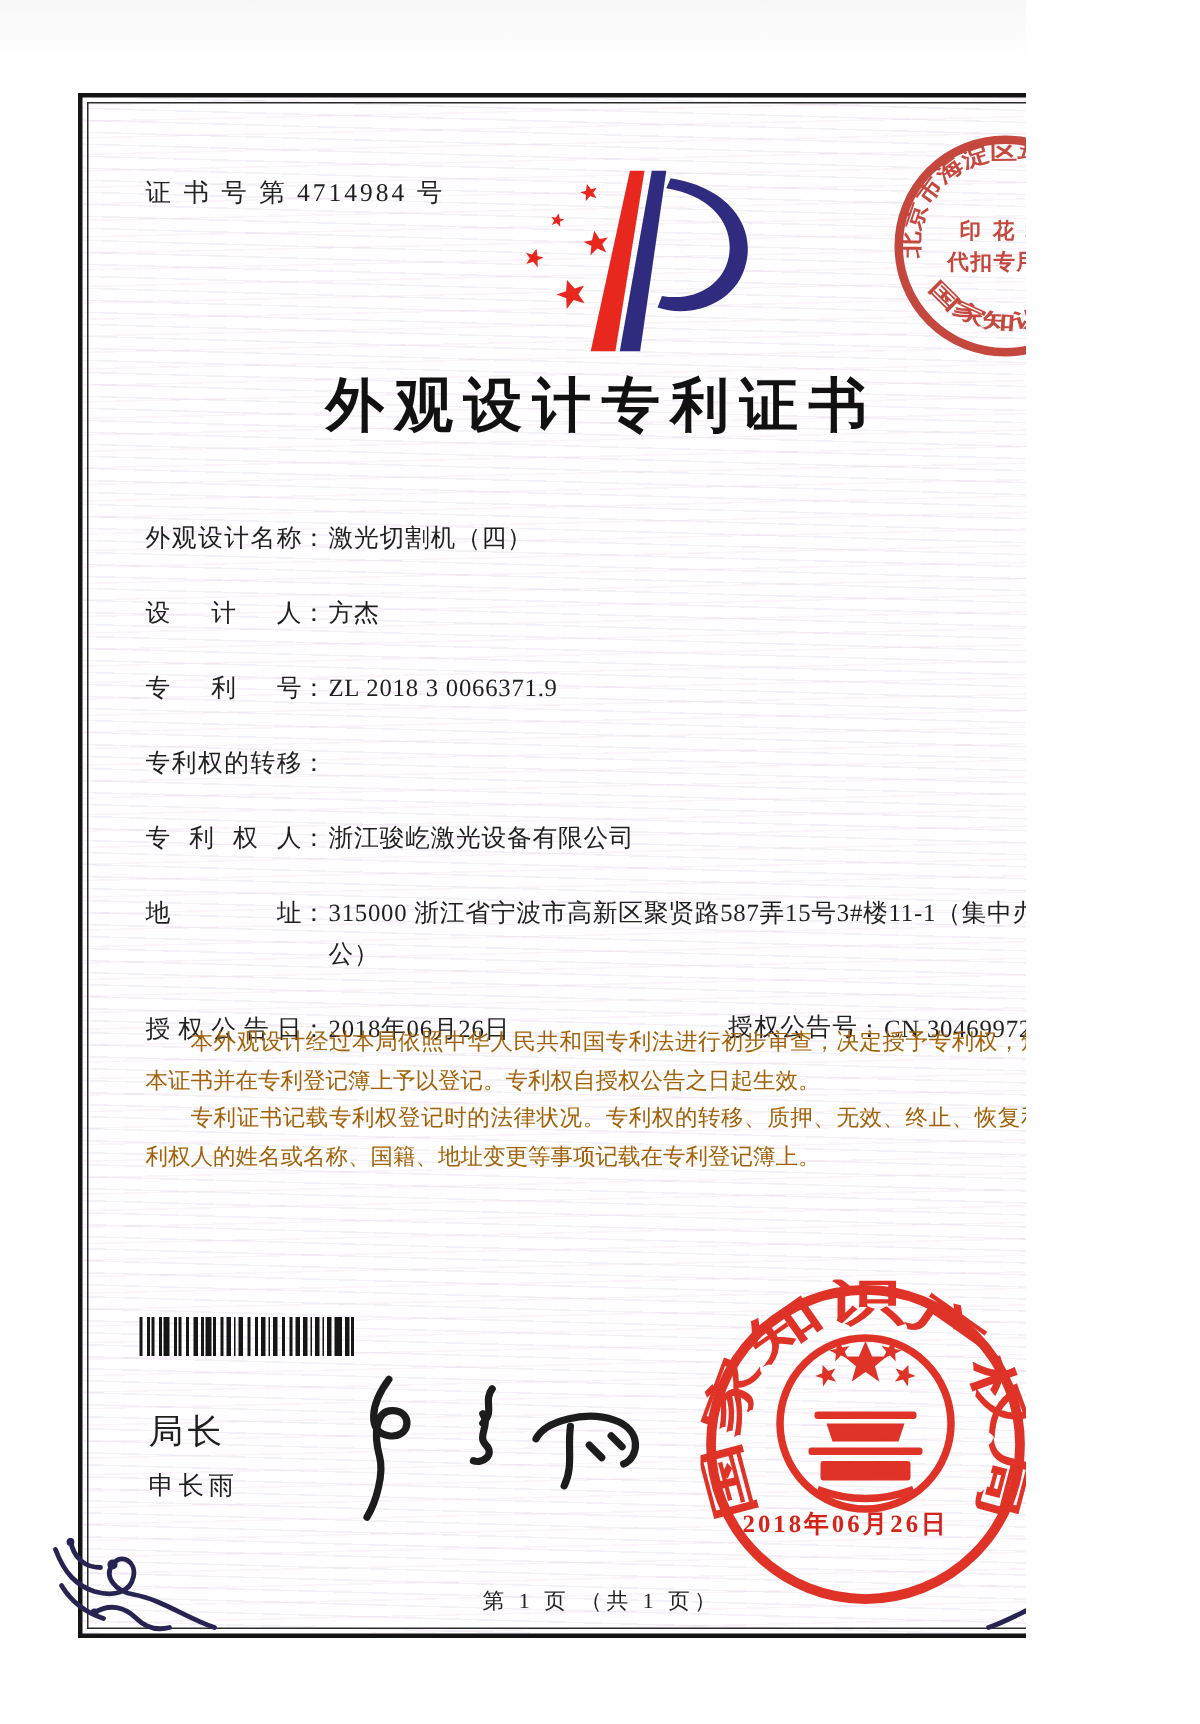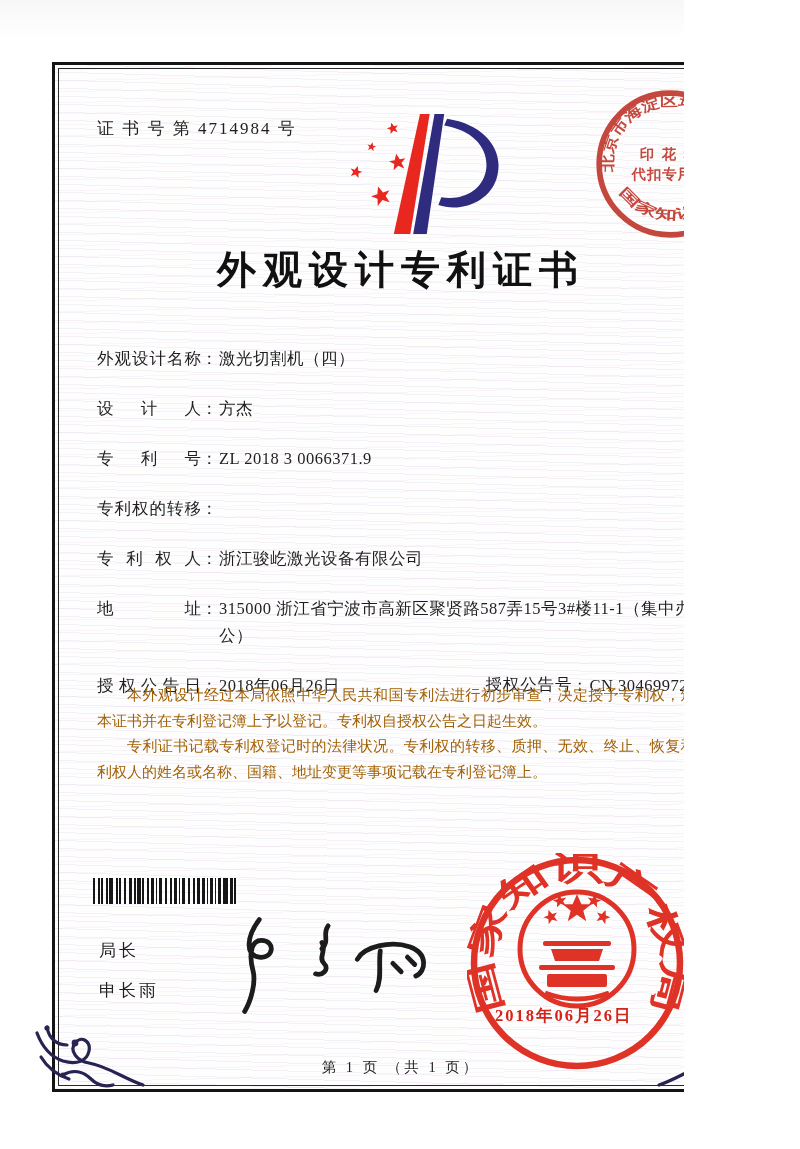--- a/index.html
+++ b/index.html
@@ -35,21 +35,21 @@
   .grant-group { display:flex; margin-left:auto; padding-left:10px; }
   .grant-group .field-label { width:86px; flex:0 0 86px;font-family:Liberation Mono, monospace; }
 
   .body-text { position:absolute; left:42px; right:36px; top:618px; font-size:15px;
                line-height:25.5px; text-align:justify; color:#a16207; }
   .body-text p { text-indent:2em; margin:0; }
 
   .barcode { position:absolute; left:38px; top:813px; height:26px; display:flex; align-items:stretch; }
   .barcode div { height:100%; }
 
-  .signer-title { position:absolute; left:44px; top:874px; font-size:17px; letter-spacing:3px; font-family:"Liberation Sans","DejaVu Sans",sans-serif;text-align:center; }
+  .signer-title { position:absolute; left:44px; top:874px; font-size:23px; letter-spacing:3px; font-family:"Liberation Sans","DejaVu Sans",sans-serif;text-align:center; }
   .signer-name  { position:absolute; left:44px; top:914px; font-size:17px; letter-spacing:3px; font-family:Liberation Sans, sans-serif; }
   .signature { position:absolute; left:150px; top:848px; width:240px; height:105px; }
 
   .big-seal { position:absolute; left:412px; top:788px; width:220px; height:220px; opacity:.93; }
   .seal-date { position:absolute; left:440px; top:940px; font-size:16.5px; font-weight:bold;
                color:#d42318; letter-spacing:2px; white-space:nowrap; }
 
   .footer { position:absolute; left:0; right:0; top:993px; text-align:center; font-size:14.5px; letter-spacing:3px; }
 
   .flourish { position:absolute; width:112px; height:76px; }

